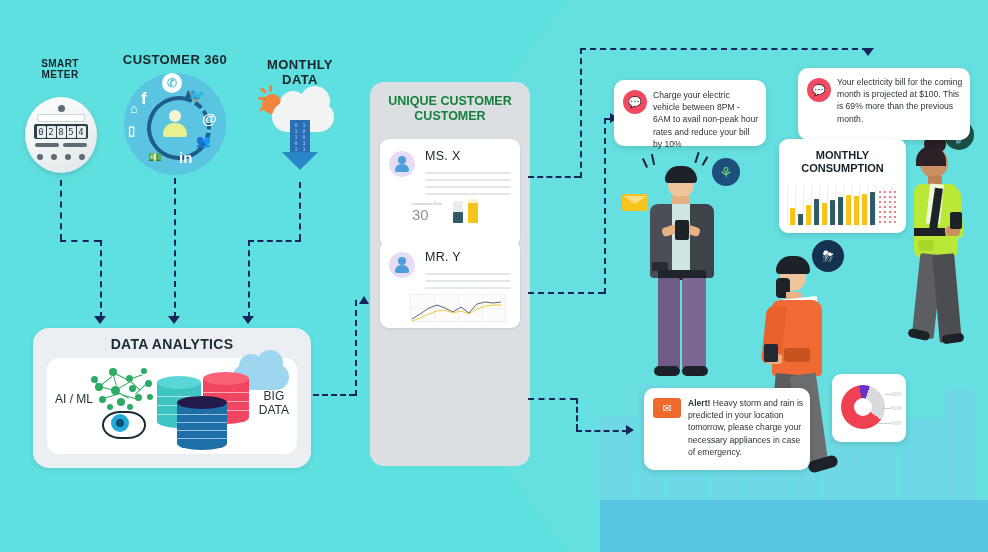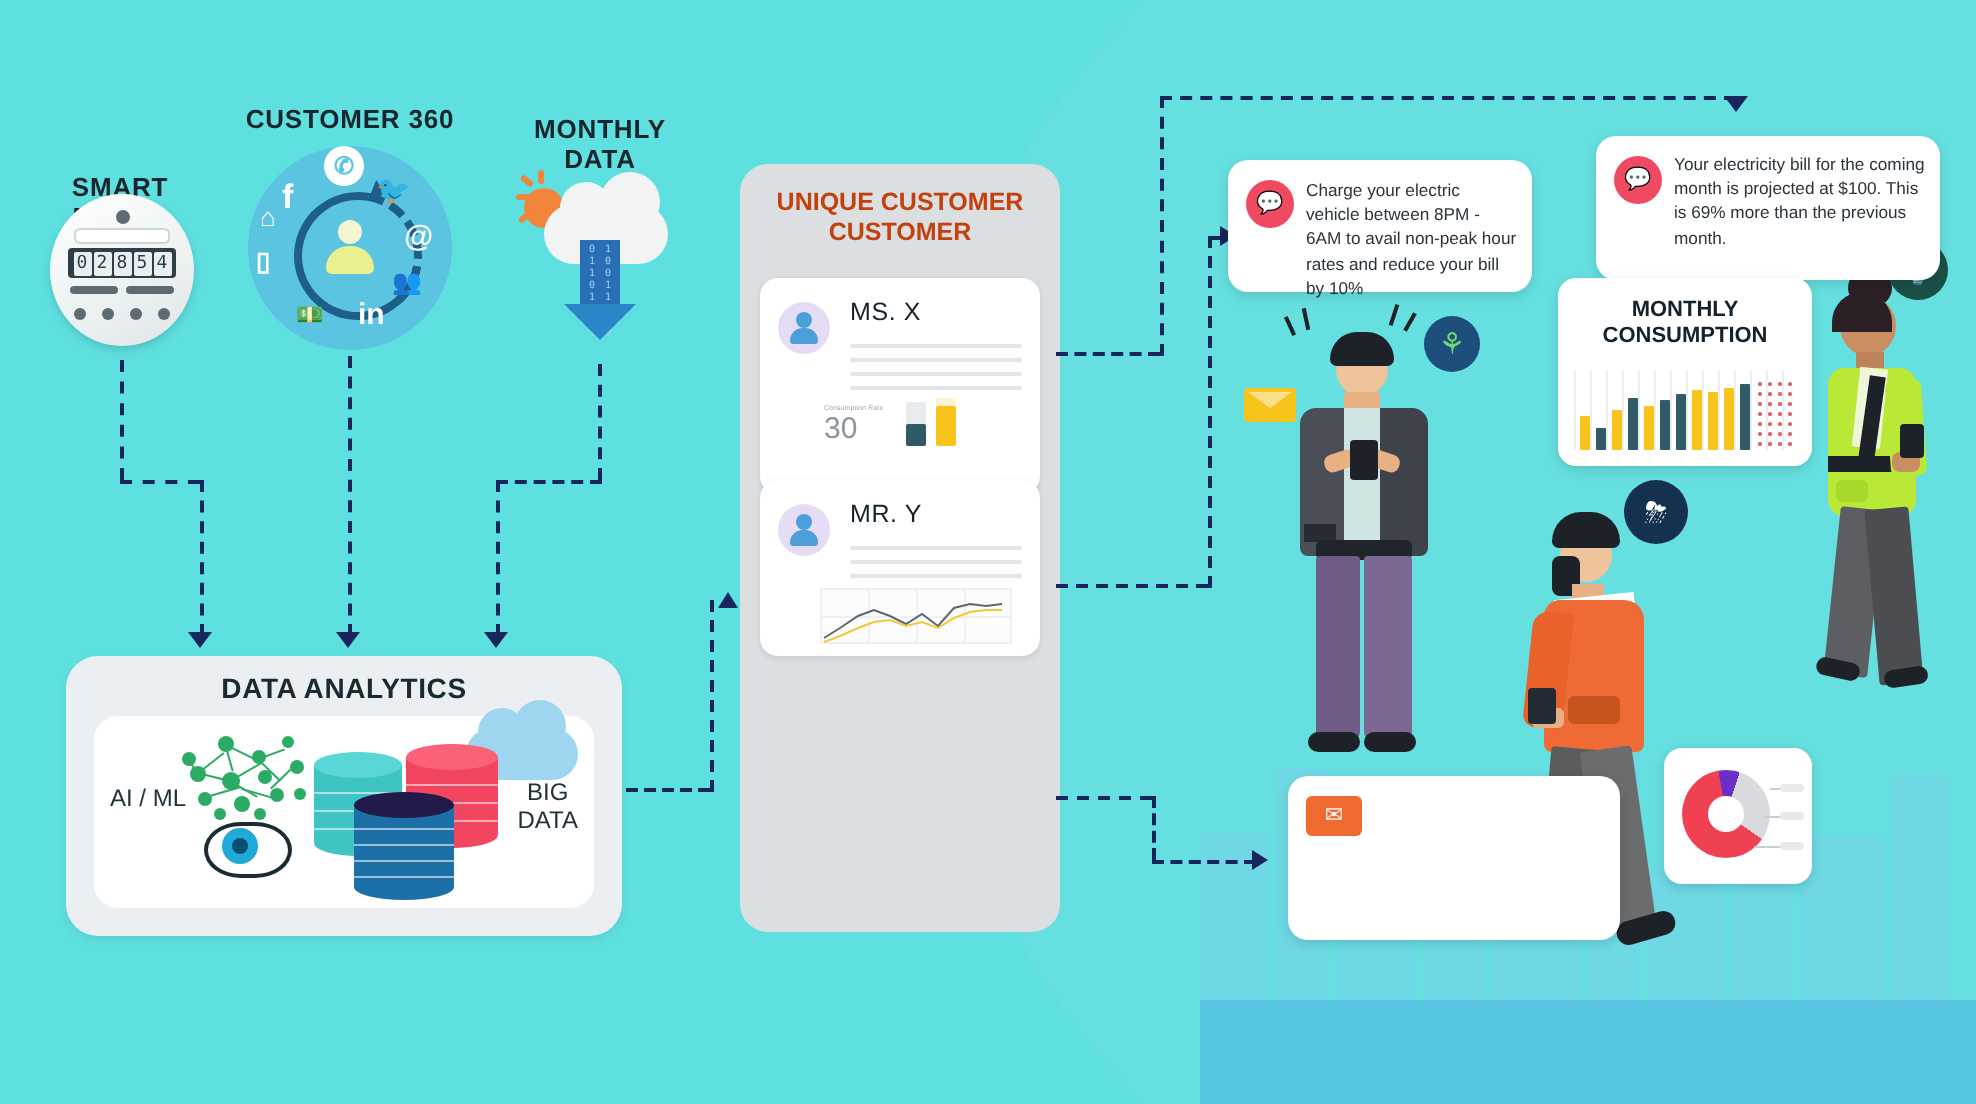--- a/index.html
+++ b/index.html
@@ -86,21 +86,21 @@
   .cyl .top{position:absolute;left:0;top:0;width:100%;height:13px;border-radius:50%;}
   .cyl .body{position:absolute;left:0;top:6px;width:100%;}
   .cyl .bot{position:absolute;left:0;bottom:0;width:100%;height:13px;border-radius:50%;}
   .cyl .ln{position:absolute;left:0;width:100%;height:1px;background:rgba(255,255,255,.55);}
   .cloudbd{position:absolute;left:186px;top:6px;width:56px;height:26px;border-radius:14px;background:#9ed5ef;}
   .cloudbd:before{content:"";position:absolute;left:6px;top:-10px;width:24px;height:24px;border-radius:50%;background:#9ed5ef;}
   .cloudbd:after{content:"";position:absolute;left:24px;top:-14px;width:26px;height:26px;border-radius:50%;background:#9ed5ef;}
 
   
   .profiles{position:absolute;left:370px;top:82px;width:160px;height:384px;border-radius:14px;background:#dcdfe2;}
-  .profiles-title{position:absolute;left:8px;top:12px;width:144px;text-align:center;font-weight:700;font-size:12.5px;color:#c2410c;line-height:1.2;}
+  .profiles-title{position:absolute;left:8px;top:12px;width:144px;text-align:center;font-weight:700;font-size:12.5px;color:#15803d;line-height:1.2;}
   .pcard{position:absolute;left:10px;width:140px;border-radius:9px;background:#fff;box-shadow:0 1px 3px rgba(0,0,0,.10);}
   .pav{position:absolute;left:9px;top:12px;width:26px;height:26px;border-radius:50%;background:#e6dcf6;}
   .pav .ph{position:absolute;left:50%;top:5px;width:8px;height:8px;margin-left:-4px;border-radius:50%;background:#4c9fd8;}
   .pav .pb{position:absolute;left:50%;bottom:5px;width:14px;height:8px;margin-left:-7px;border-radius:7px 7px 2px 2px;background:#4c9fd8;}
   .pname{position:absolute;left:45px;top:10px;font-size:12.5px;color:#16222a;letter-spacing:.3px;}
   .pline{position:absolute;left:45px;height:2px;border-radius:1px;background:#e4e7ea;}
   .microlabel{position:absolute;font-size:3.4px;color:#9aa3aa;letter-spacing:.1px;white-space:nowrap;}
   .bignum{position:absolute;font-size:15px;color:#8b949b;}
   .minibar{position:absolute;border-radius:1px;}
   .spark{position:absolute;background:#fcfcfc;}
@@ -163,21 +163,21 @@
     <i style="left:112px;width:30px;height:104px;"></i>
     <i style="left:146px;width:44px;height:80px;"></i>
     <i style="left:194px;width:26px;height:128px;"></i>
     <i style="left:224px;width:38px;height:70px;"></i>
     <i style="left:266px;width:30px;height:110px;"></i>
     <i style="left:300px;width:42px;height:86px;"></i>
     <i style="left:346px;width:28px;height:116px;"></i>
   </div>
   <div class="ground"></div>
 
-  <div class="hdr" style="left:10px;top:58px;width:100px;font-size:13px;margin-top:29px;">
+  <div class="hdr" style="left:10px;top:58px;width:100px;font-size:10px;">
     <div>SMART</div>
     <div>METER</div>
   </div>
   <div class="meter">
     <div class="knob"></div>
     <div class="slot"></div>
     <div class="dial">
       <span>0</span>
       <span>2</span>
       <span>8</span>
@@ -490,20 +490,21 @@
     <div class="bicon" style="left:9px;top:10px;width:24px;height:24px;background:#f04a63;">
       <span style="color:#ffd9df;font-size:11px;line-height:1;">💬</span>
     </div>
     <div class="btxt" style="left:39px;top:8px;width:126px;">Your electricity bill for the coming month is projected at $100. This is 69% more than the previous month.</div>
   </div>
 
   <div class="bubble" style="left:644px;top:388px;width:166px;height:82px;">
     <div class="bicon" style="left:9px;top:10px;width:28px;height:20px;border-radius:3px;background:#f0692e;">
       <span style="color:#fff;font-size:11px;line-height:1;">✉</span>
     </div>
+    <div class="btxt" style="left:44px;top:9px;width:116px;"><b>Alert!</b><span> Heavy storm and rain is predicted in your location  tomorrow, please charge your necessary appliances in case of emergency.</span></div>
   </div>
 
   <div class="mc">
     <div class="mc-title">
       <div>MONTHLY</div>
       <div>CONSUMPTION</div>
     </div>
     <div class="mc-plot">
       <div class="vg" style="left:0;"></div>
         <div class="vg" style="left:8px;"></div>

